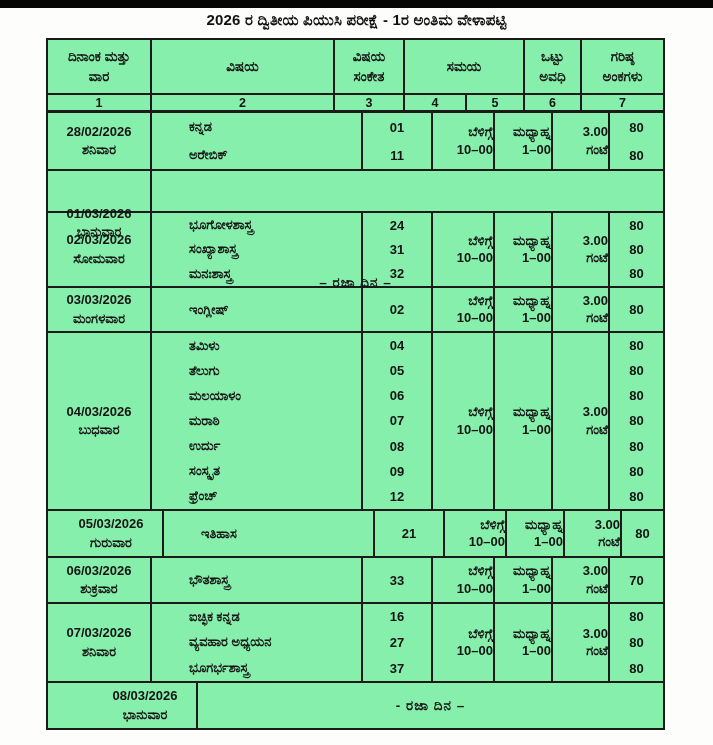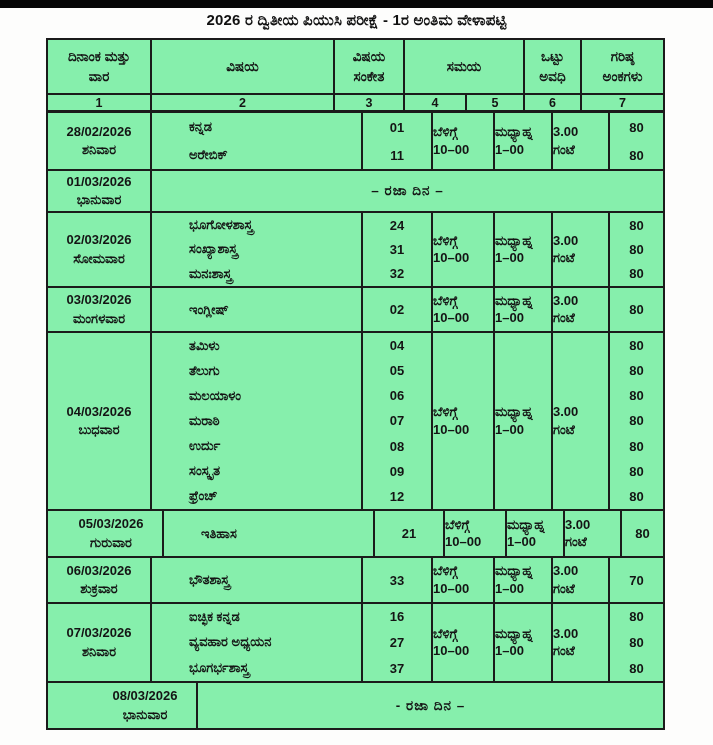--- a/index.html
+++ b/index.html
@@ -117,21 +117,21 @@
     padding-left: 9px;
     text-align: left;
     margin-left: 28px;
   }
   .codes-cell, .marks-cell { text-align: center; }
   .codes-cell span, .marks-cell span, .subjects-cell span { display: block; }
 
   .session-cell {
     display: flex;
     flex-direction: column;
-    align-items: flex-start;
+    align-items: flex-end;
     justify-content: center;
     gap: 3px;
     text-align: center;
     line-height: 1.1;
   }
 
   .holiday-cell {
     flex: 1 1 auto;
     display: flex;
     align-items: center;
@@ -210,21 +210,21 @@
           </div>
           <div class="cell c6 session-cell">
             <span>3.00</span>
             <span>ಗಂಟೆ</span>
           </div>
           <div class="cell c7 marks-cell stack">
             <span>80</span>
             <span>80</span>
           </div>
         </div>
-        <div class="trow data-row" style="height: 42px;">
+        <div class="trow data-row" style="height: 42px; flex-direction: column;">
           <div class="cell c1 date-cell">
             <span>01/03/2026</span>
             <span>ಭಾನುವಾರ</span>
           </div>
           <div class="holiday-cell">–  ರಜಾ ದಿನ –</div>
         </div>
         <div class="trow data-row" style="height: 75px;">
           <div class="cell c1 date-cell">
             <span>02/03/2026</span>
             <span>ಸೋಮವಾರ</span>

